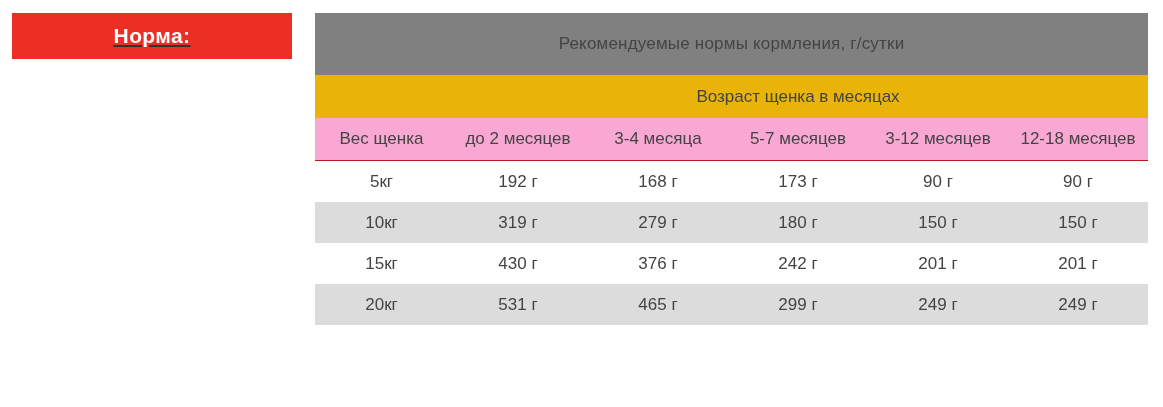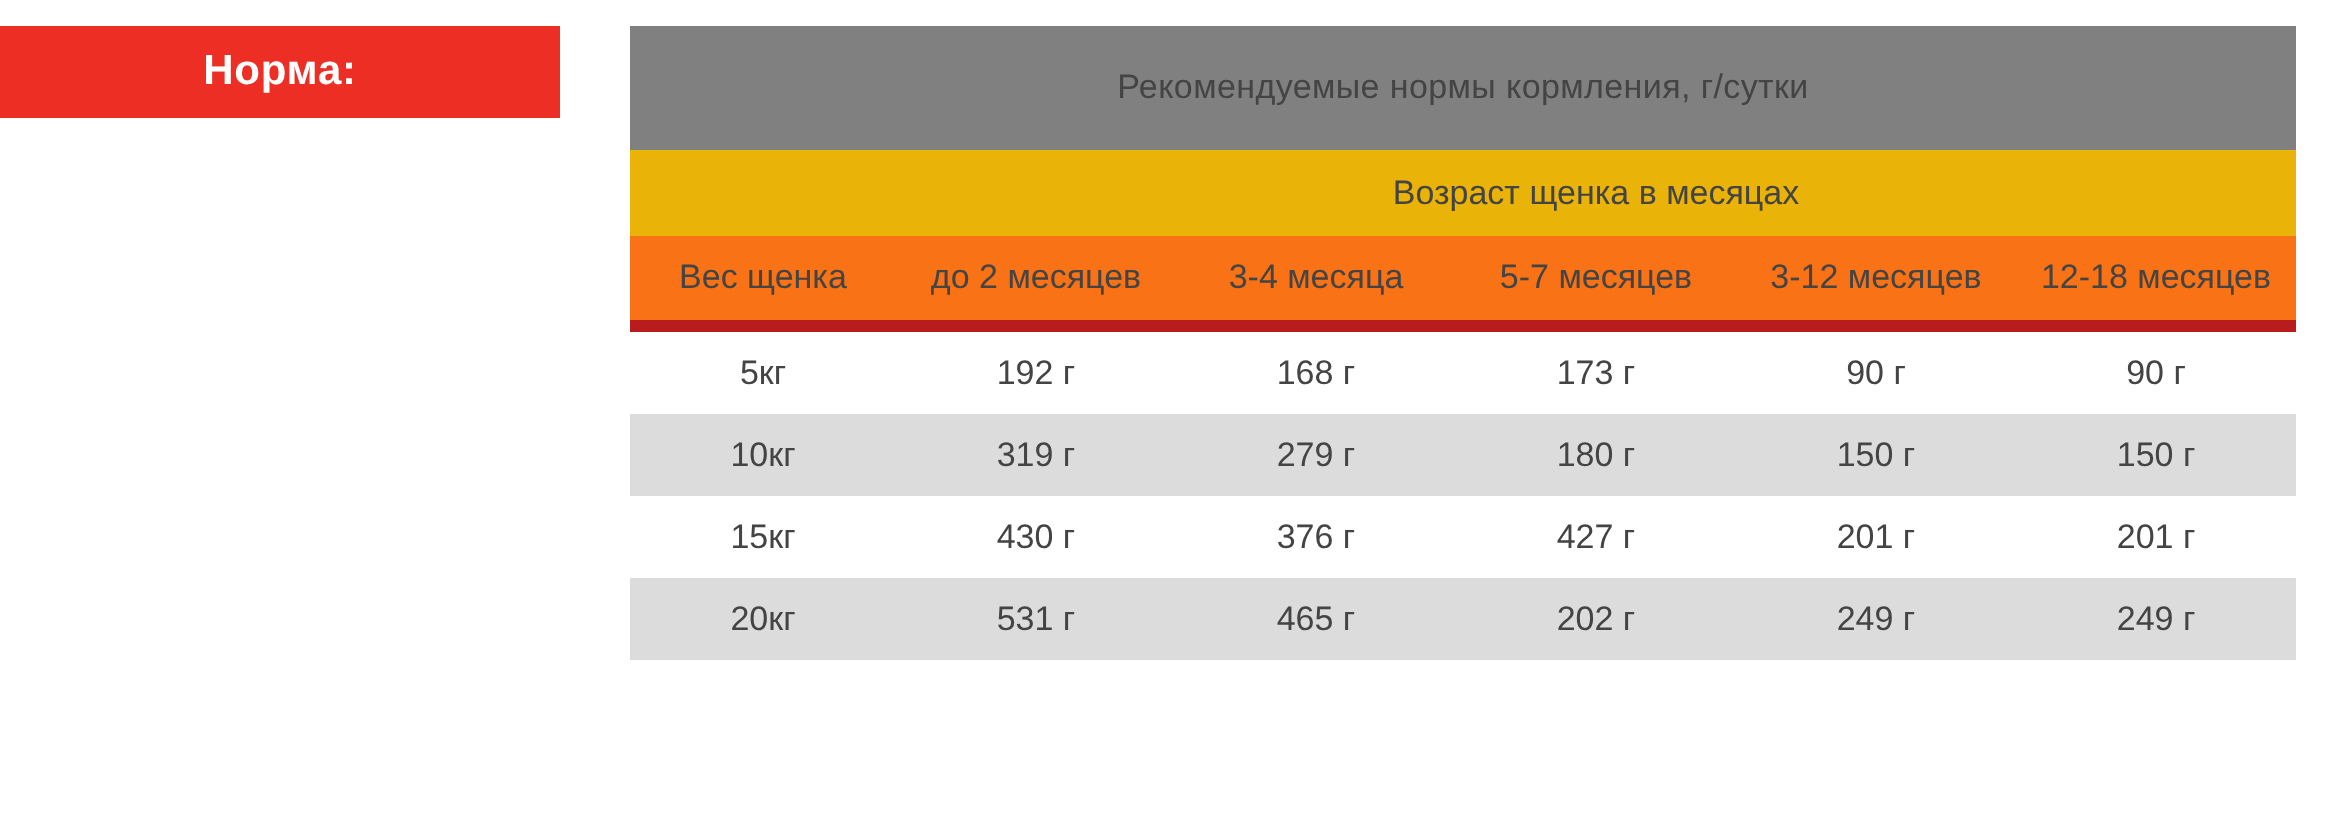--- a/index.html
+++ b/index.html
@@ -16,28 +16,29 @@
   }
   .page {
     position: relative;
     width: 1163px;
     height: 407px;
   }
 
   
   .norm-banner {
     position: absolute;
-    left: 0;
+    left: 12px;
     top: 13px;
     width: 280px;
     height: 46px;
     background: #ed2e24;
     display: flex;
     align-items: center;
     justify-content: center;
+    text-decoration: underline;
   }
   .norm-banner-label {
     color: #ffffff;
     font-size: 21px;
     font-weight: bold;
     letter-spacing: 0.4px;
   }
 
   
   .feed-table-wrap {
@@ -70,25 +71,25 @@
   }
   
   .subtitle-row td {
     background: #eab308;
     height: 41px;
     font-size: 14.5px;
     color: #3b3b3b;
   }
   
   .header-row td {
-    background: #f97316;
+    background: #f9a8d4;
     height: 40px;
     font-size: 14.5px;
     color: #3b3b3b;
-    border-bottom: 6px solid #b91c1c;
+    border-bottom: 1px solid #b91c1c;
   }
   
   .data-row td {
     height: 39px;
     font-size: 14.5px;
     color: #3f3f3f;
   }
   .data-row.odd td {
     background: #ffffff;
   }
@@ -147,29 +148,29 @@
           <td>319 г</td>
           <td>279 г</td>
           <td>180 г</td>
           <td>150 г</td>
           <td>150 г</td>
         </tr>
         <tr class="data-row odd">
           <td>15кг</td>
           <td>430 г</td>
           <td>376 г</td>
-          <td>427 г</td>
+          <td>242 г</td>
           <td>201 г</td>
           <td>201 г</td>
         </tr>
         <tr class="data-row even">
           <td>20кг</td>
           <td>531 г</td>
           <td>465 г</td>
-          <td>202 г</td>
+          <td>299 г</td>
           <td>249 г</td>
           <td>249 г</td>
         </tr>
       </tbody>
     </table>
   </div>
 
 </div>
 
 </body></html>

